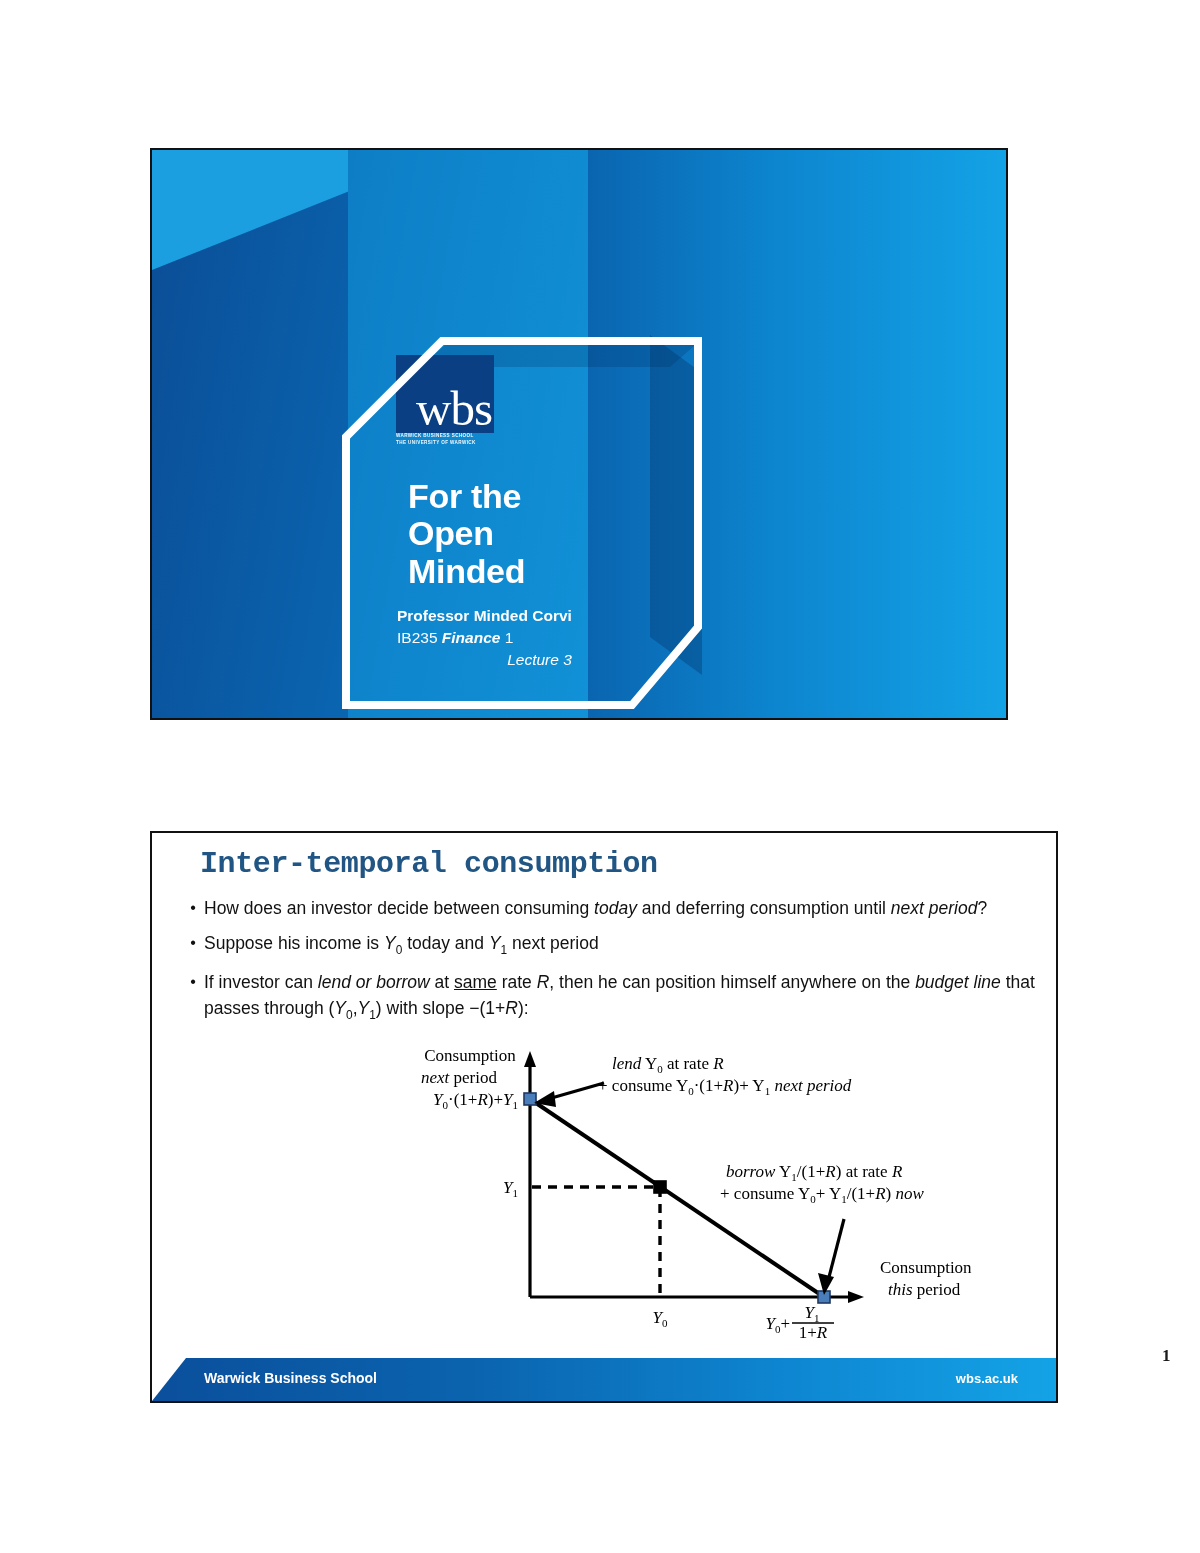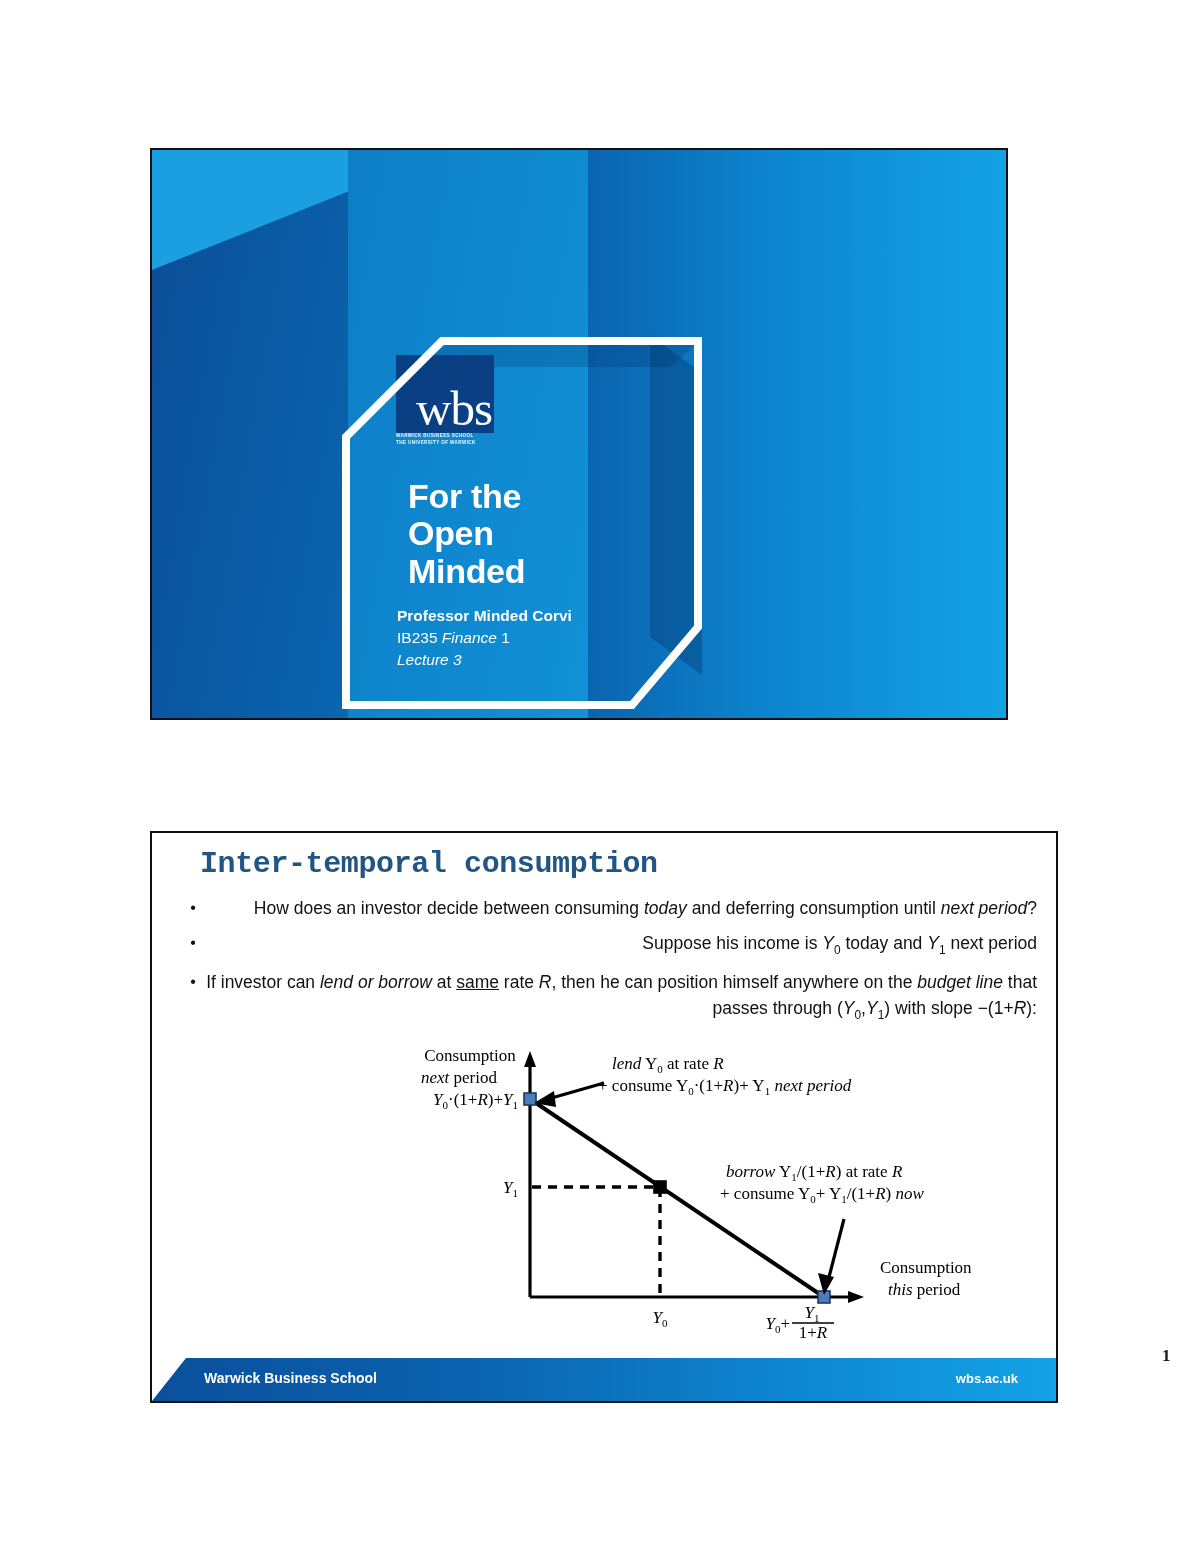--- a/index.html
+++ b/index.html
@@ -92,22 +92,22 @@
   }
   #slide1 .byline {
     position: absolute;
     left: 245px;
     top: 455px;
     color: #ffffff;
     font-size: 15.5px;
     line-height: 1.42;
   }
   #slide1 .byline .b1 { font-weight: 700; }
-  #slide1 .byline .b2 .it { font-style: italic; }
-  #slide1 .byline .b3 { font-style: italic; }
+  #slide1 .byline .b2 .it { font-style: italic; font-weight: bold; }
+  #slide1 .byline .b3 { font-style: italic; text-align: right; }
 
   #slide1 .wbs-logo {
     position: absolute;
     left: 244px;
     top: 238px;
     color: #ffffff;
   }
   #slide1 .wbs-word {
     font-family: "Liberation Serif", serif;
     font-size: 49px;
@@ -161,21 +161,21 @@
     display: flex;
     margin-bottom: 9px;
   }
   #slide2 .dot {
     width: 22px;
     flex: 0 0 22px;
     text-align: center;
     font-size: 16px;
     line-height: 1.6;
   }
-  #slide2 .btext { flex: 1 1 auto; text-align: right; }
+  #slide2 .btext { flex: 1 1 auto; }
   #slide2 .it { font-style: italic; }
   #slide2 .u { text-decoration: underline; }
   #slide2 sub { font-size: 0.68em; }
 
   #s2-figure {
     position: absolute;
     left: 60px;
     top: 208px;
     width: 780px;
     height: 300px;

